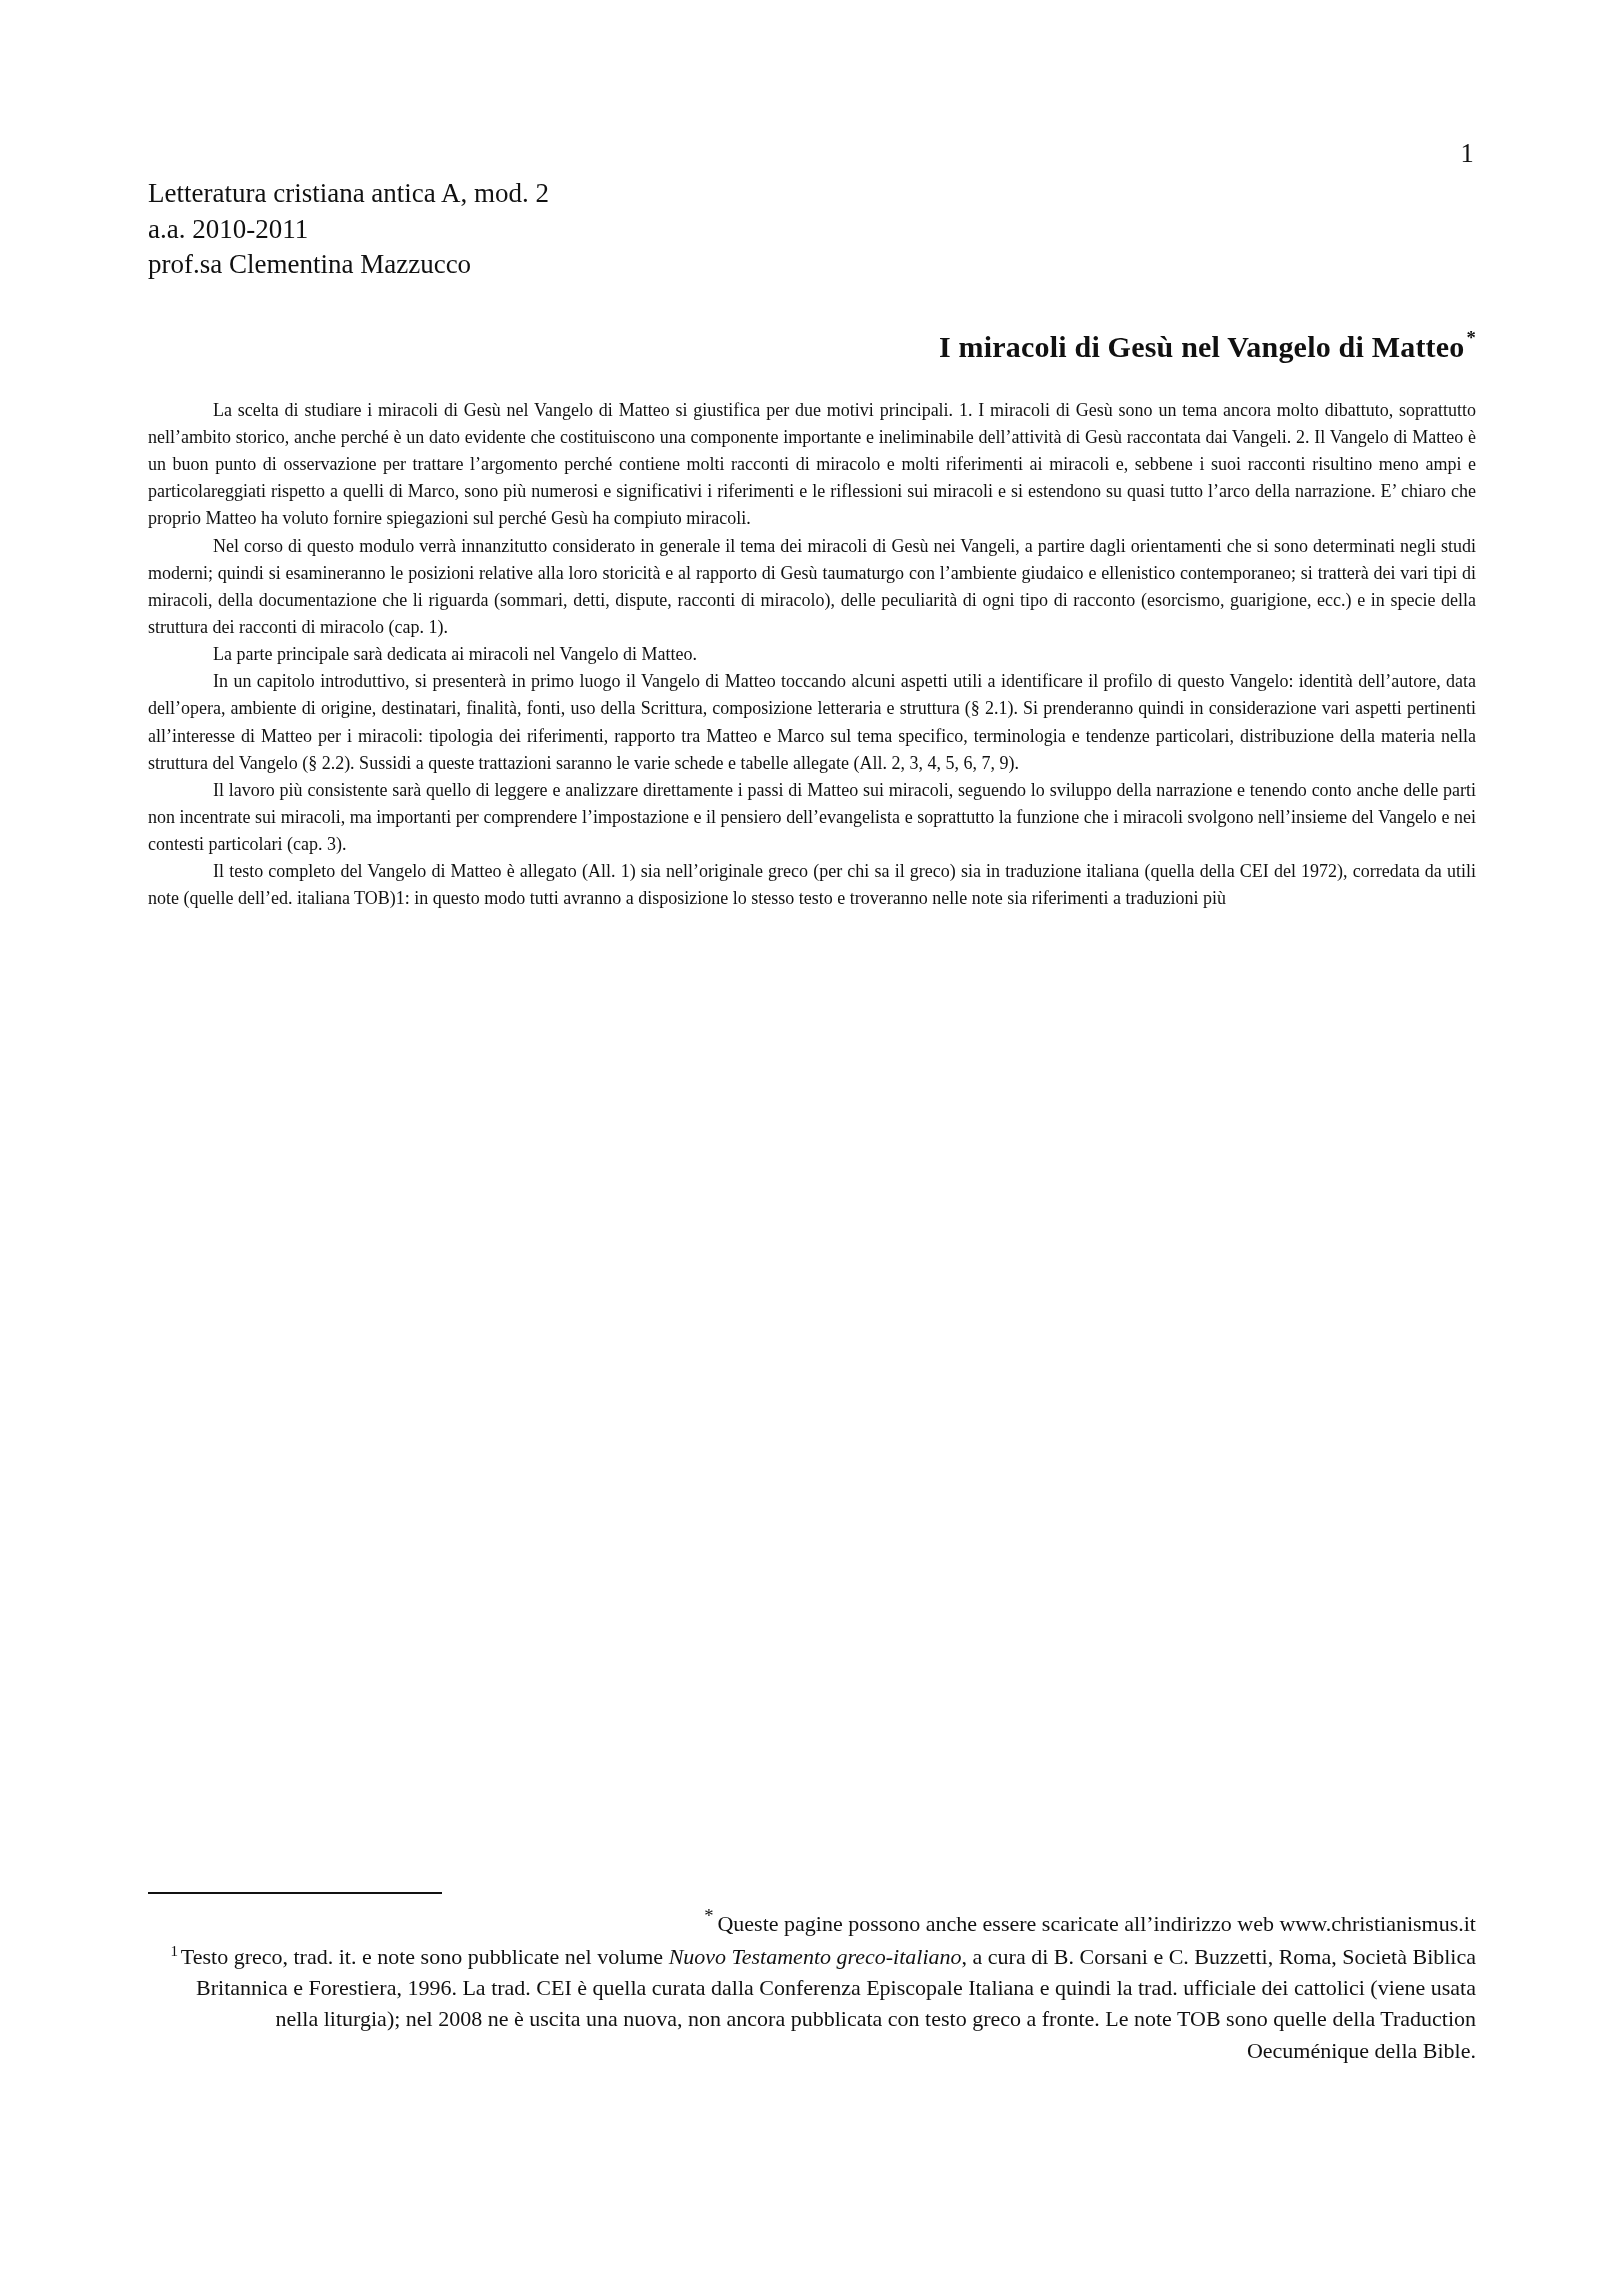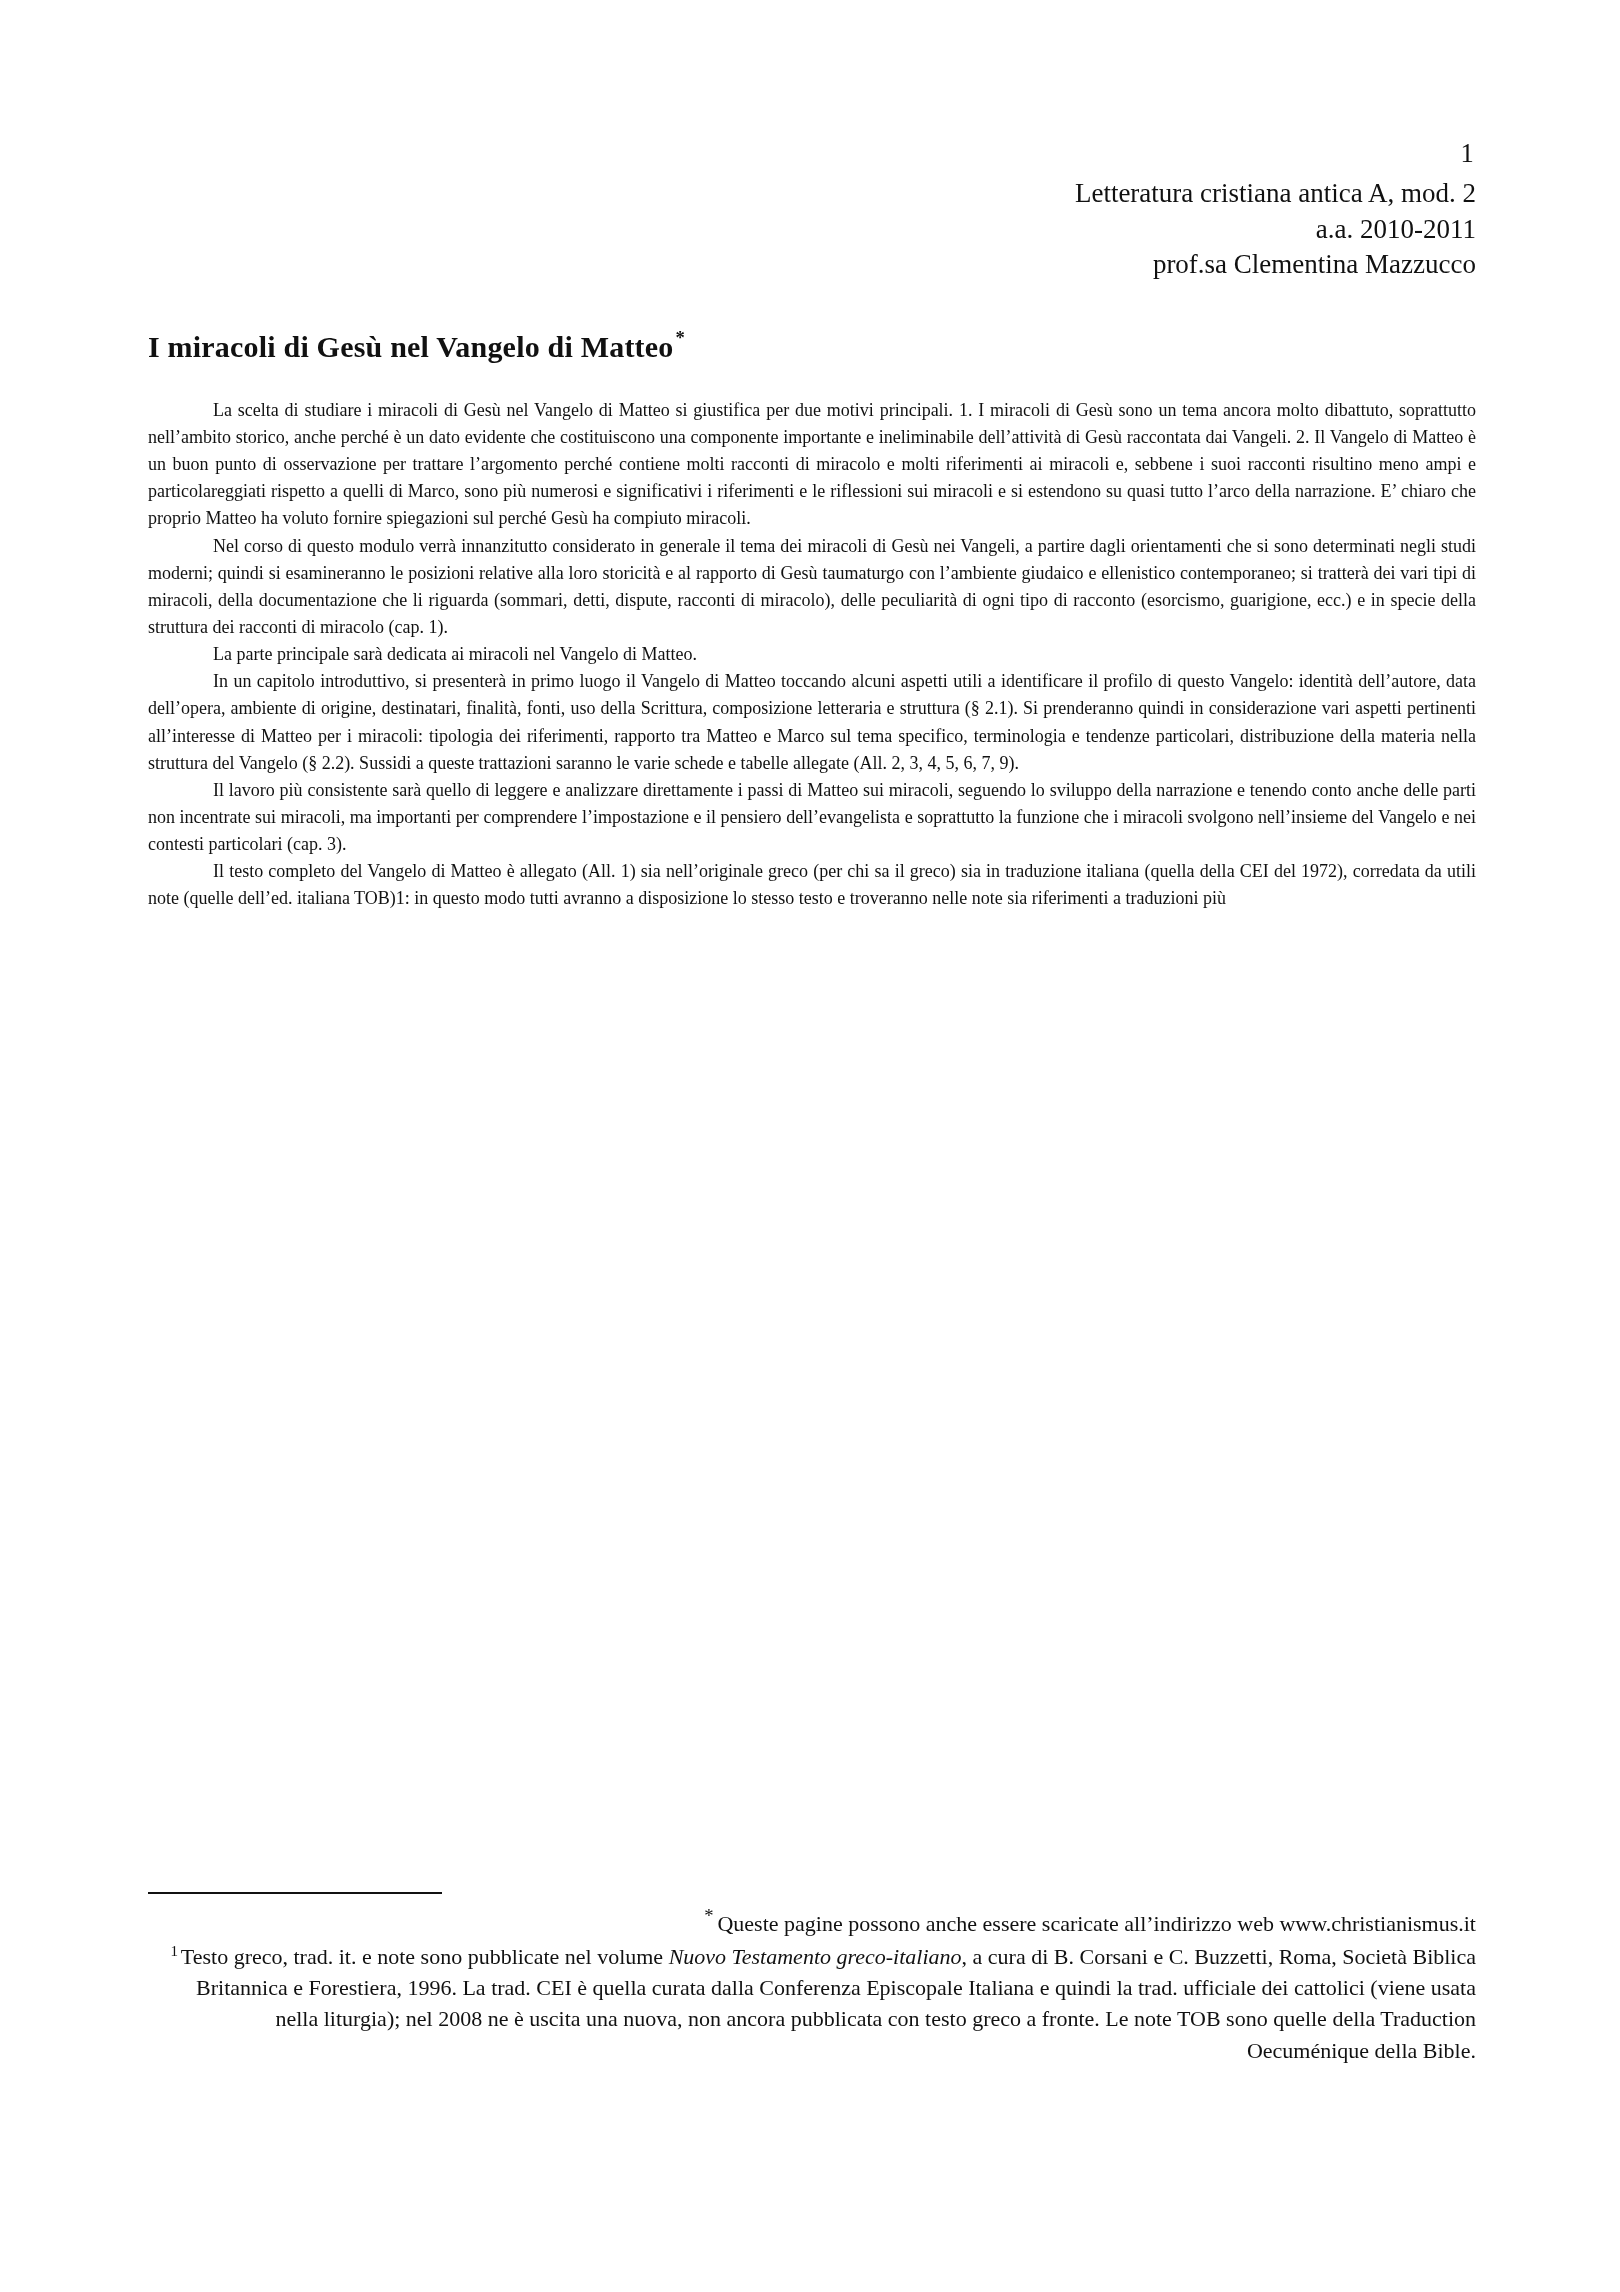--- a/index.html
+++ b/index.html
@@ -28,30 +28,30 @@
     line-height: 1;
     letter-spacing: 0.2px;
   }
   .content {
     position: absolute;
     left: 148px;
     top: 176px;
     width: 1328px;
   }
   .heading-block {
-    text-align: right;
+    text-align: left;
     font-size: 27px;
     line-height: 1.32;
     margin: 0;
   }
   .heading-block div {
     white-space: nowrap;
   }
   .doc-title {
-    text-align: left;
+    text-align: right;
     font-size: 30px;
     font-weight: bold;
     margin-top: 46px;
     margin-bottom: 0;
     letter-spacing: 0.2px;
   }
   .doc-title .fn-mark {
     font-size: 18.6px;
     font-weight: bold;
     vertical-align: super;

